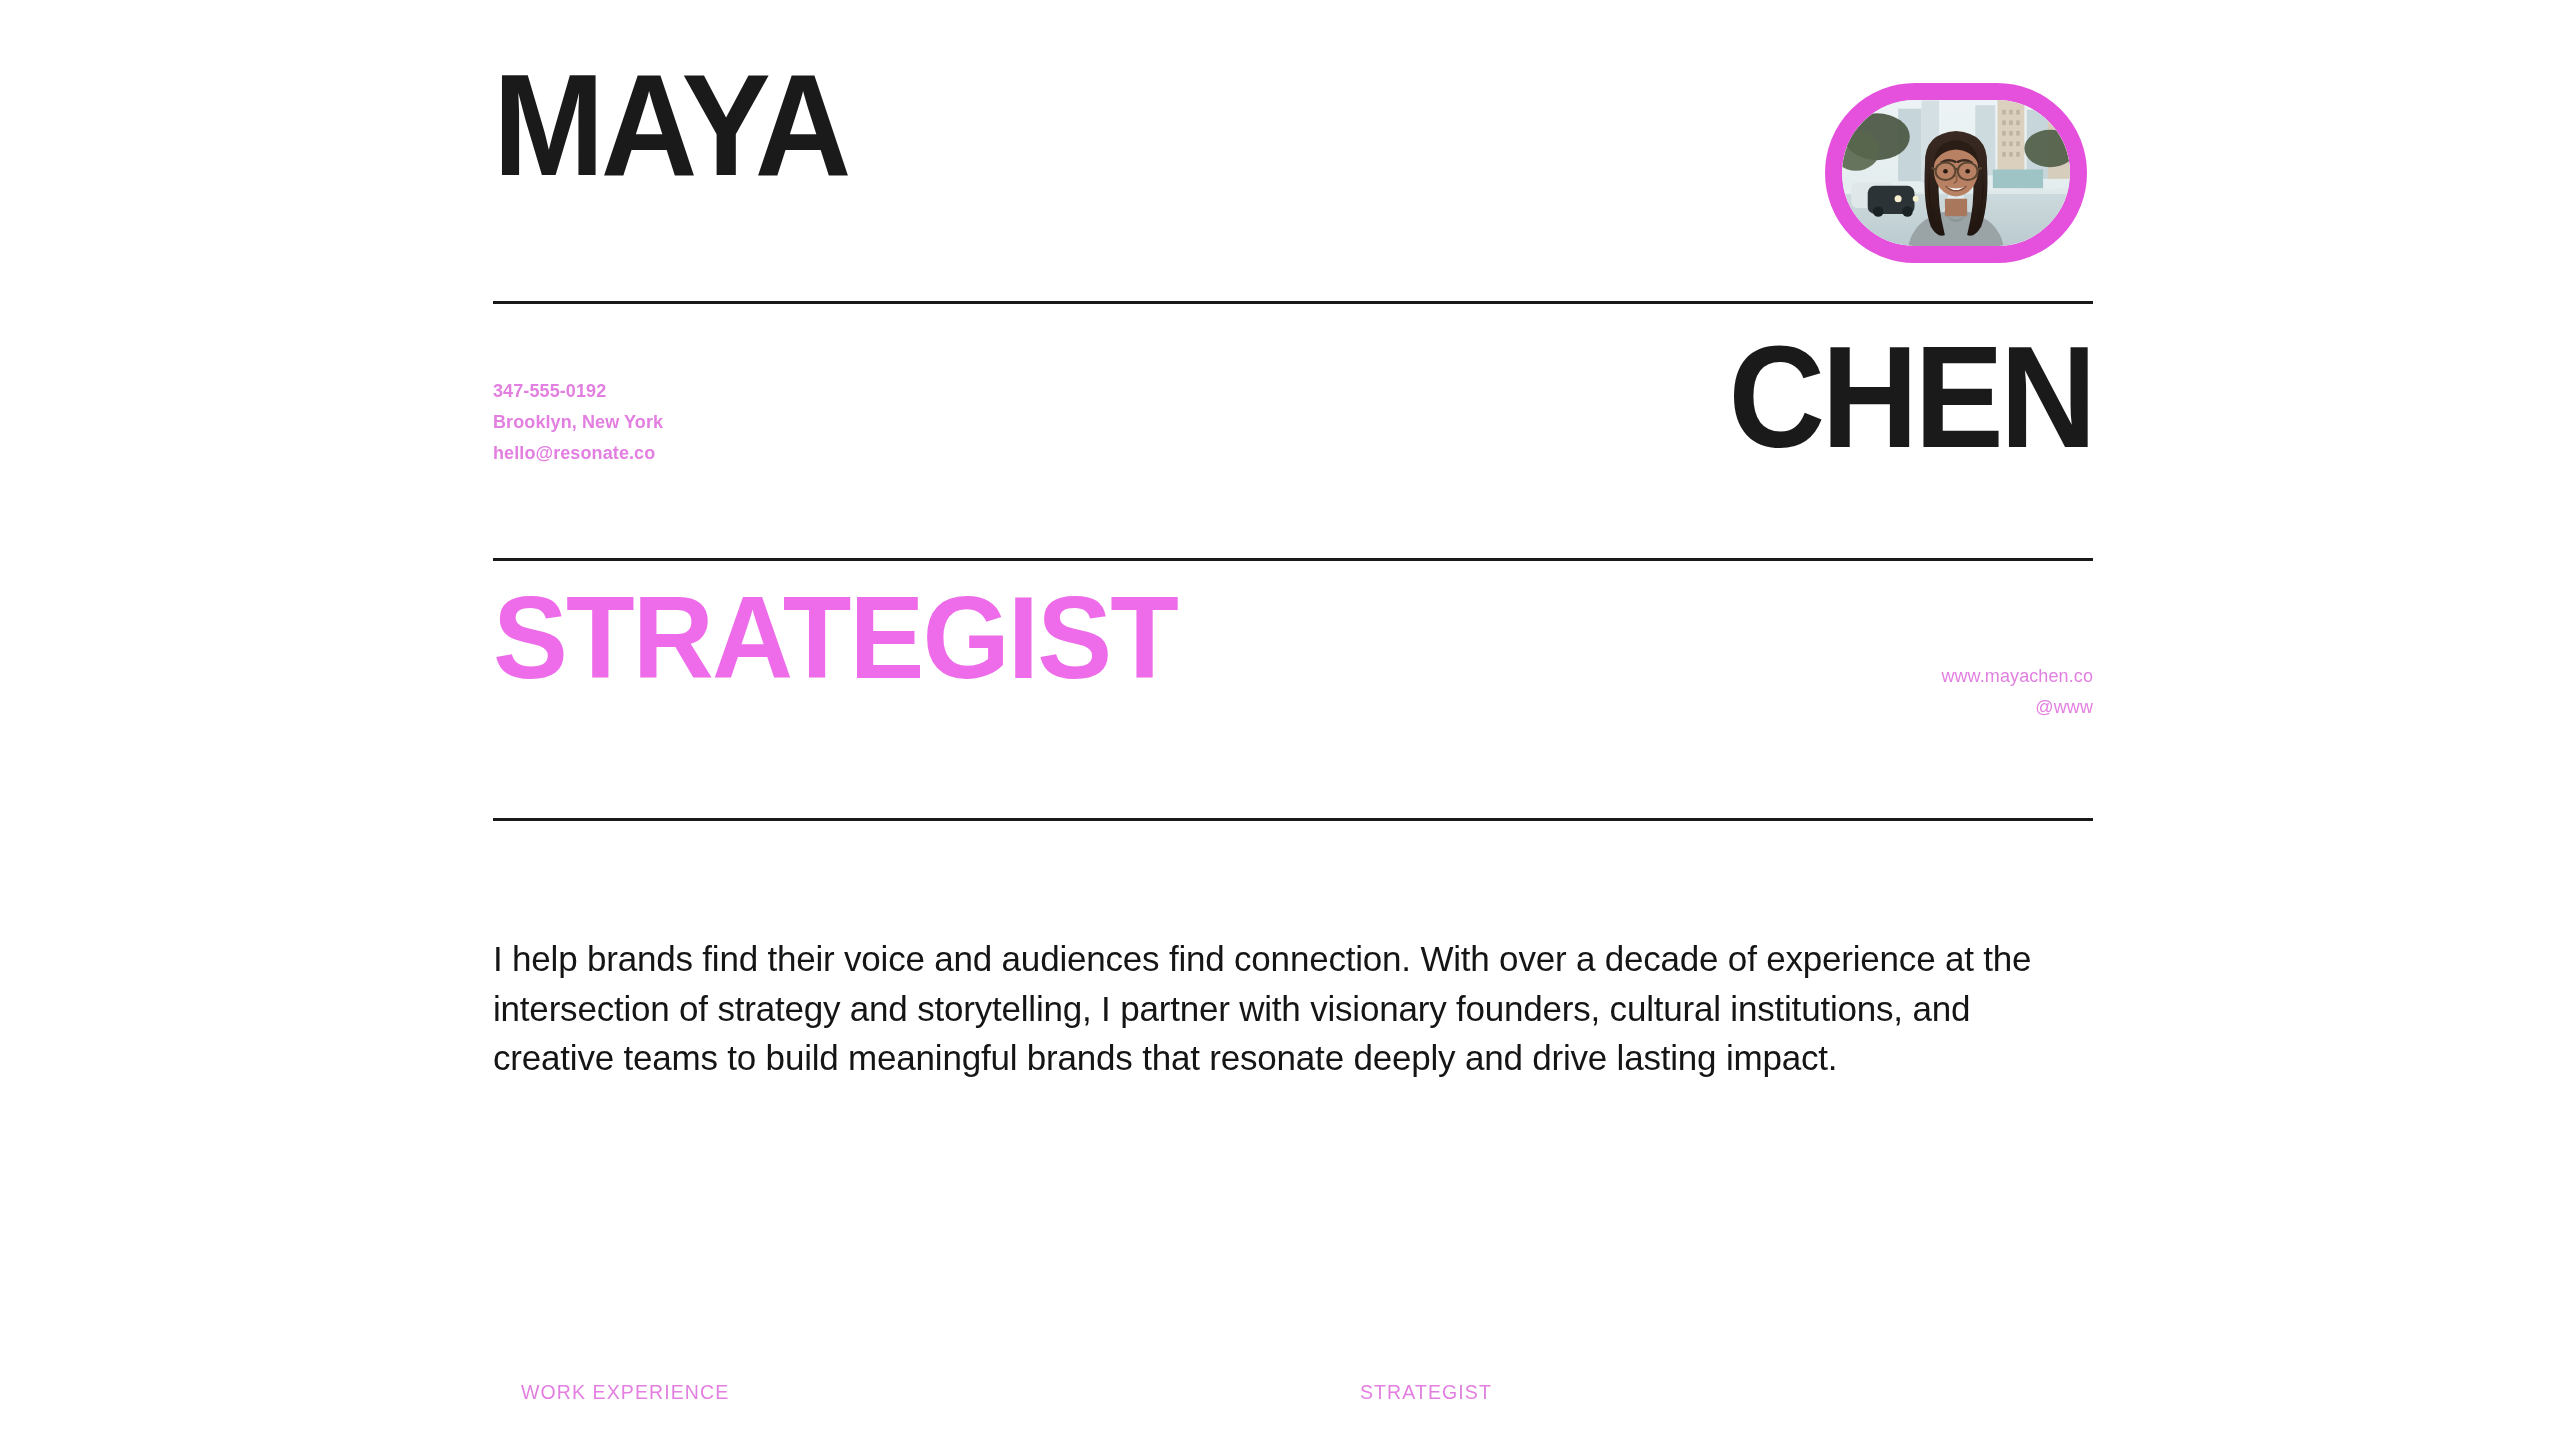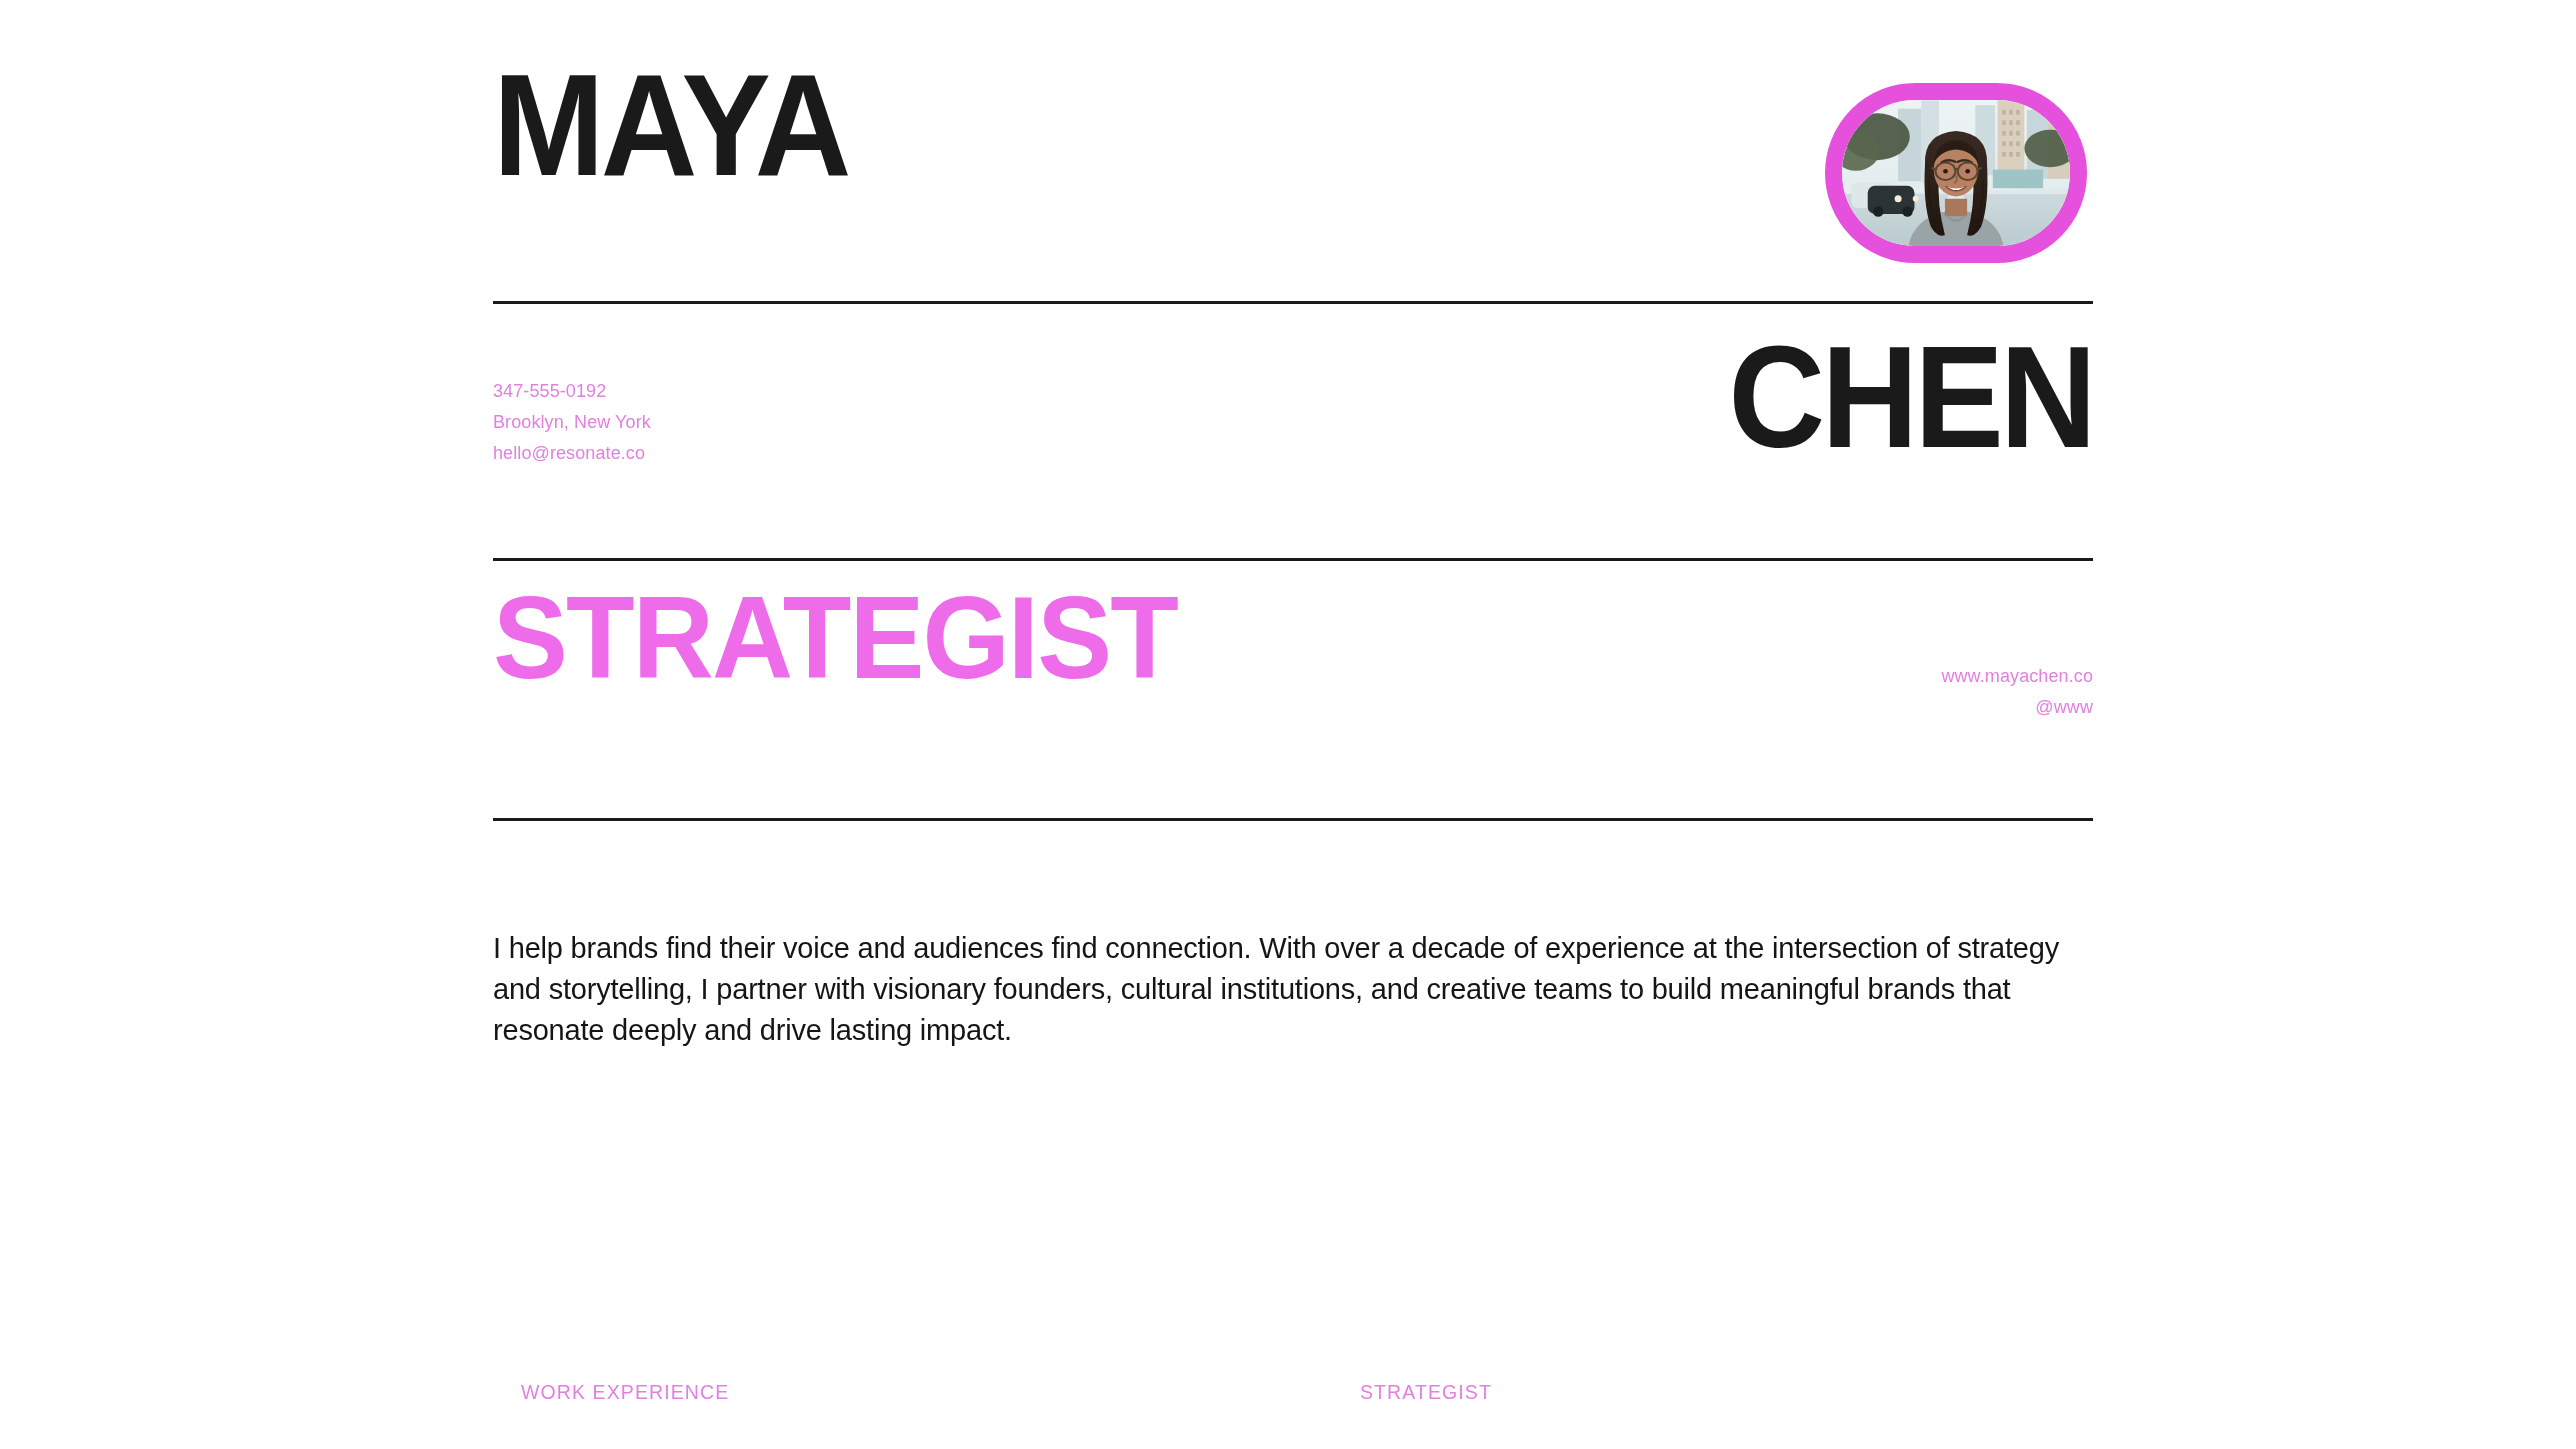--- a/index.html
+++ b/index.html
@@ -99,21 +99,21 @@
   
   .contact {
     position: absolute;
     left: 0;
     top: 376px;
     font-size: 18px;
     line-height: 1.72;
     color: #e27fe0;
     letter-spacing: 0.1px;
   }
-  .contact div { white-space: nowrap; }
+  .contact div { white-space: nowrap; font-weight: bold; }
 
   .chen {
     position: absolute;
     right: 0;
     top: 339px;
     font-size: 144px;
     text-align: right;
     transform-origin: right center;
   }
 
@@ -140,21 +140,21 @@
     letter-spacing: 0.1px;
   }
   .links div { white-space: nowrap; }
 
   
   .summary {
     position: absolute;
     left: 0;
     top: 899px;
     width: 1600px;
-    font-size: 29px;
+    font-size: 35px;
     line-height: 1.42;
     color: #151515;
     letter-spacing: -0.2px;
   }
 
   
   .sections {
     position: absolute;
     left: 0;
     top: 1381px;

